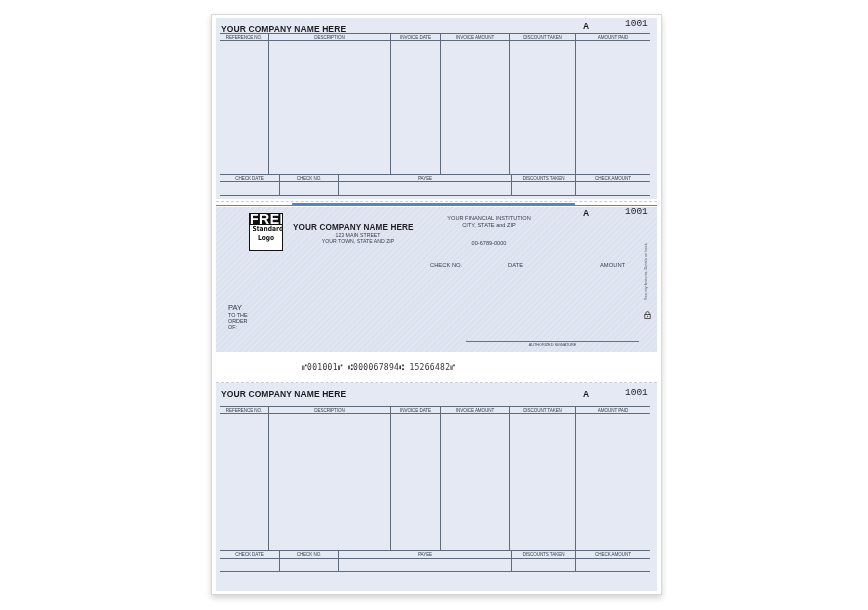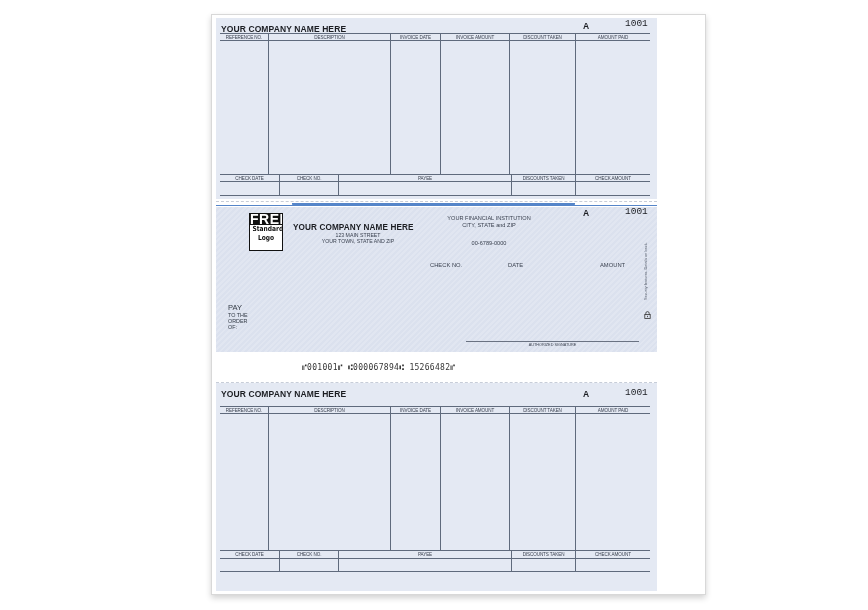--- a/index.html
+++ b/index.html
@@ -1,20 +1,20 @@
 <!DOCTYPE html>
 <html><head>
 <meta charset="utf-8">
 <style>
   * { box-sizing: border-box; margin: 0; padding: 0; }
   html, body { width: 868px; height: 610px; background: #ffffff; overflow: hidden; }
   body { font-family: "Liberation Sans", sans-serif; color: #2a2f3a; position: relative; }
 
   .sheet {
-    position: absolute; left: 211px; top: 14px; width: 495px; height: 581px;
+    position: absolute; left: 211px; top: 14px; width: 451px; height: 581px;
     background: #ffffff; border: 1px solid #d8d8d8;
     box-shadow: 0 3px 6px rgba(0,0,0,0.18);
   }
 
   .stub {
     position: absolute; left: 4px; width: 441px;
     background: #e4e9f3;
   }
   .stub.top { top: 3px; height: 181px; }
   .stub.bottom { top: 368px; height: 208px; }

